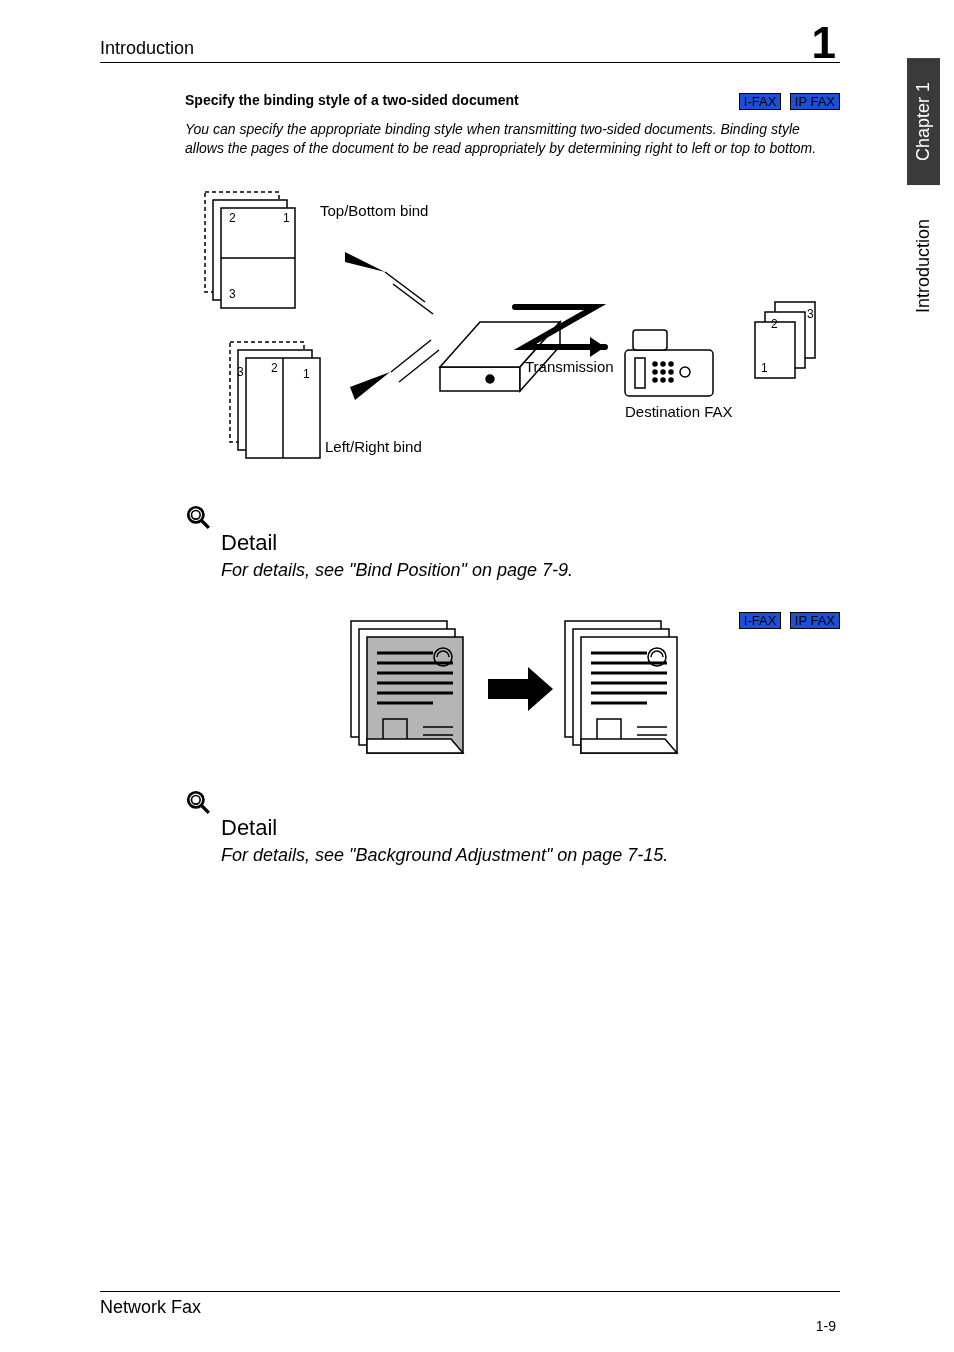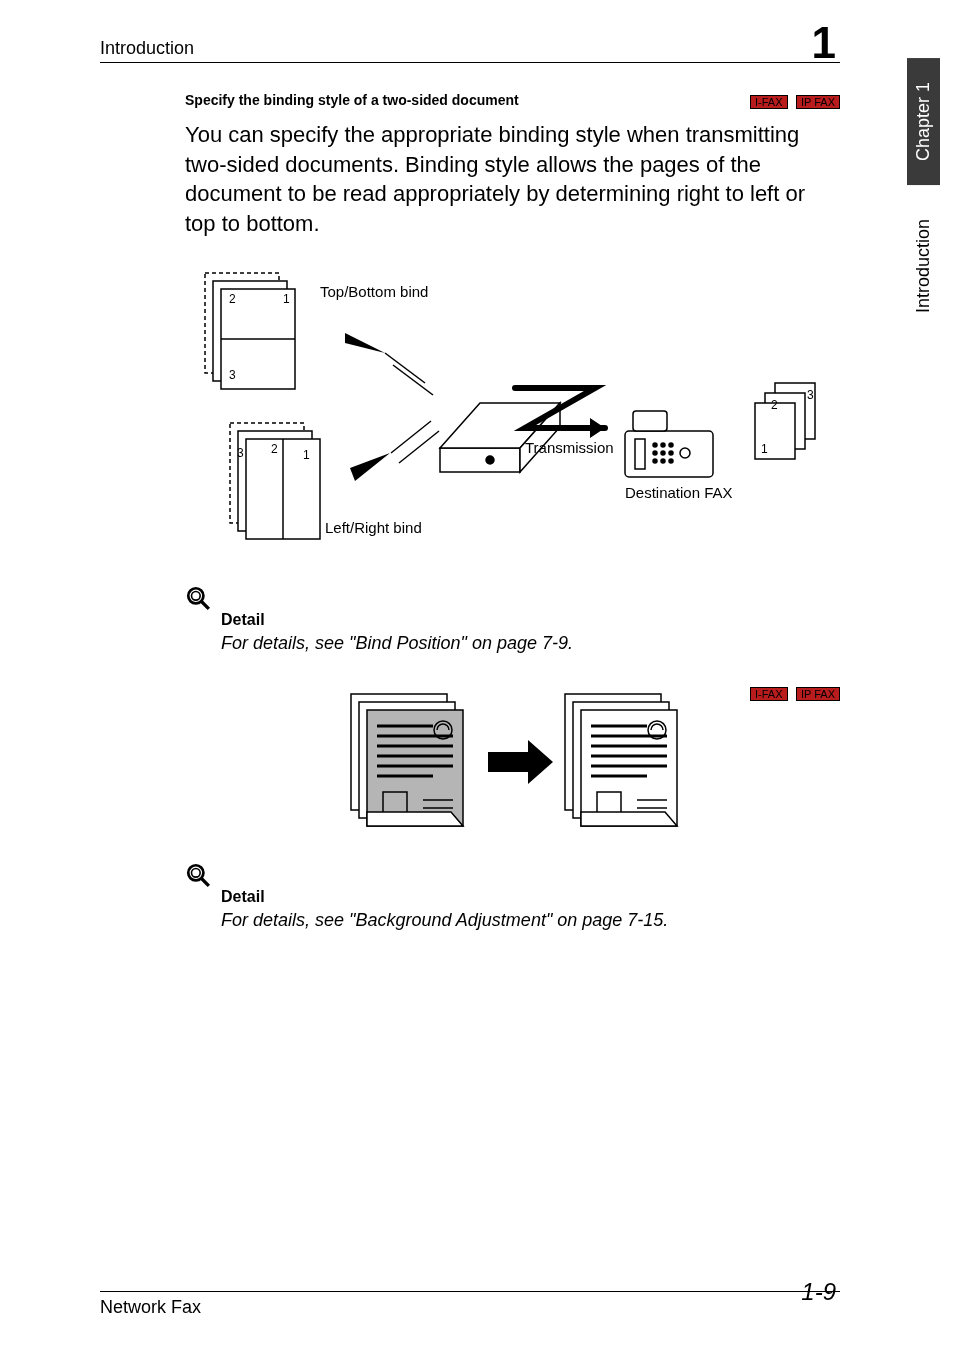--- a/index.html
+++ b/index.html
@@ -7,30 +7,30 @@
   .page { position: relative; width: 954px; height: 1352px; }
   .header-line { position: absolute; left: 100px; top: 62px; width: 740px; border-bottom: 1.5px solid #000; }
   .header-text { position: absolute; left: 100px; top: 38px; font-size: 18px; }
   .big-num { position: absolute; right: 118px; top: 18px; font-size: 44px; font-weight: 900; font-family: "Arial Black", Arial, sans-serif; }
   .sidetab { position: absolute; writing-mode: vertical-rl; transform: rotate(180deg); font-size: 18px; }
   .sidetab.dark { right: 14px; top: 58px; background: #3a3a3a; color: #fff; padding: 24px 6px; }
   .sidetab.light { right: 14px; top: 195px; padding: 24px 6px; }
   .content { position: absolute; left: 185px; top: 92px; width: 655px; }
   .h2 { font-weight: bold; font-size: 14px; margin-bottom: 12px; }
   .badges { position: absolute; right: 0; top: 0; }
-  .badge { display: inline-block; border: 1.5px solid #000; background: #b91c1c; font-size: 11px; padding: 0 4px; margin-left: 4px; font-weight: 400; }
-  .para { font-size: 22px; line-height: 1.35; margin-bottom: 14px; }
+  .badge { display: inline-block; border: 1.5px solid #000; background: #1d4ed8; font-size: 13px; padding: 0 4px; margin-left: 4px; font-weight: 400; }
+  .para { font-size: 14px; line-height: 1.35; margin-bottom: 14px; font-style: italic; }
   .fig { width: 640px; margin-bottom: 20px; }
   .icon-mag { width: 26px; height: 26px; margin-top: 8px; }
-  .detail { font-weight: bold; font-size: 16px; margin-left: 36px; margin-top: -4px; }
+  .detail { font-weight: normal; font-size: 22px; margin-left: 36px; margin-top: -4px; }
   .detail-text { font-style: italic; font-size: 18px; margin-left: 36px; margin-top: 4px; margin-bottom: 28px; }
   .section2 { position: relative; margin-top: 28px; }
   .footer-line { position: absolute; left: 100px; bottom: 60px; width: 740px; border-top: 1.5px solid #000; }
   .footer-left { position: absolute; left: 100px; bottom: 34px; font-size: 18px; }
-  .footer-right { position: absolute; right: 118px; bottom: 46px; font-size: 24px; font-style: italic; }
+  .footer-right { position: absolute; right: 118px; bottom: 18px; font-size: 14px; }
   .rel { position: relative; }
   .fig2wrap { width: 100%; text-align: center; margin: 8px 0 18px; position: relative; }
   .badges2 { position: absolute; right: 0; top: 2px; }
 </style>
 </head>
 <body>
 
 <div class="page">
 
   <div class="header-text">Introduction</div>

